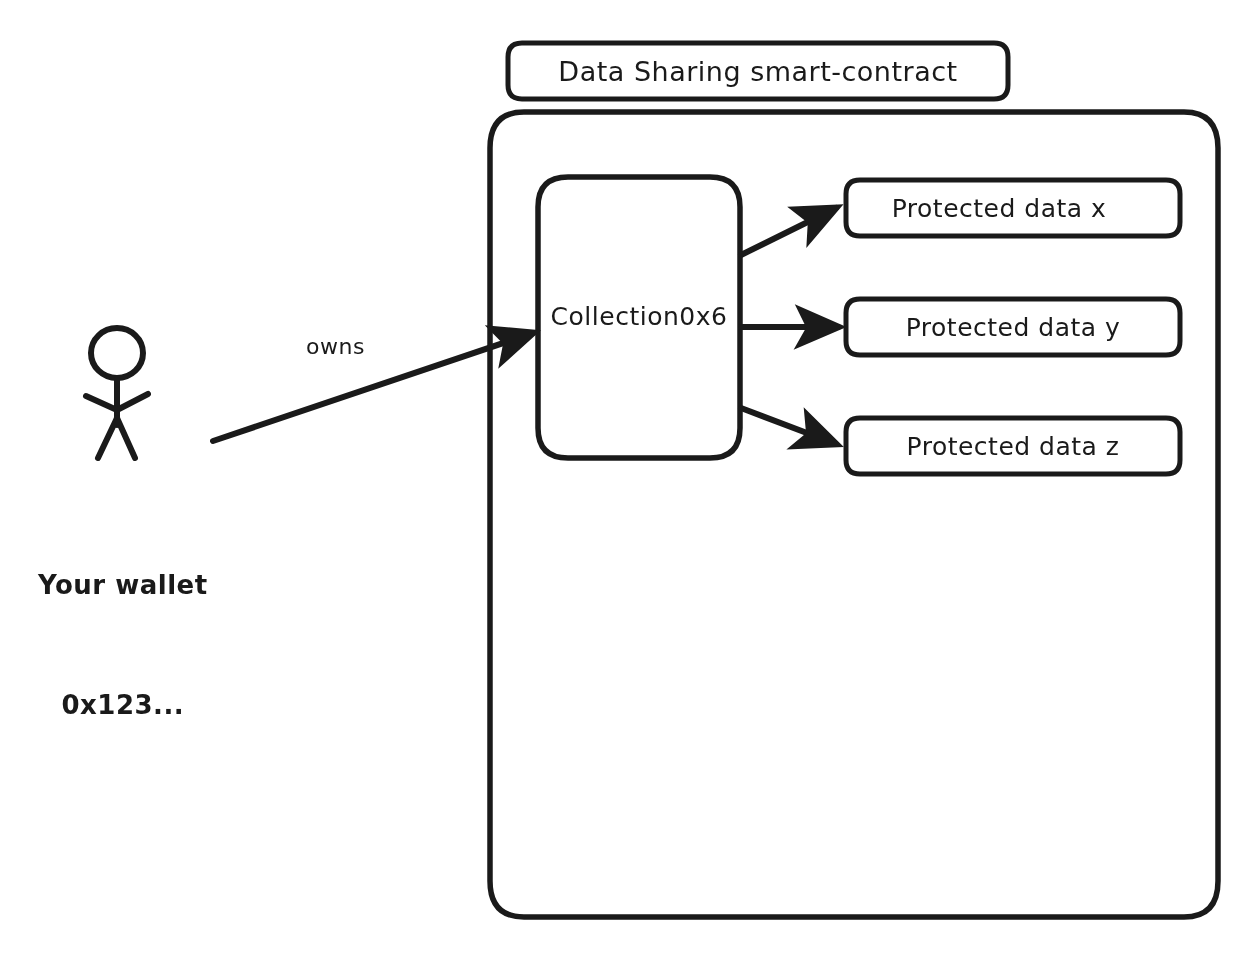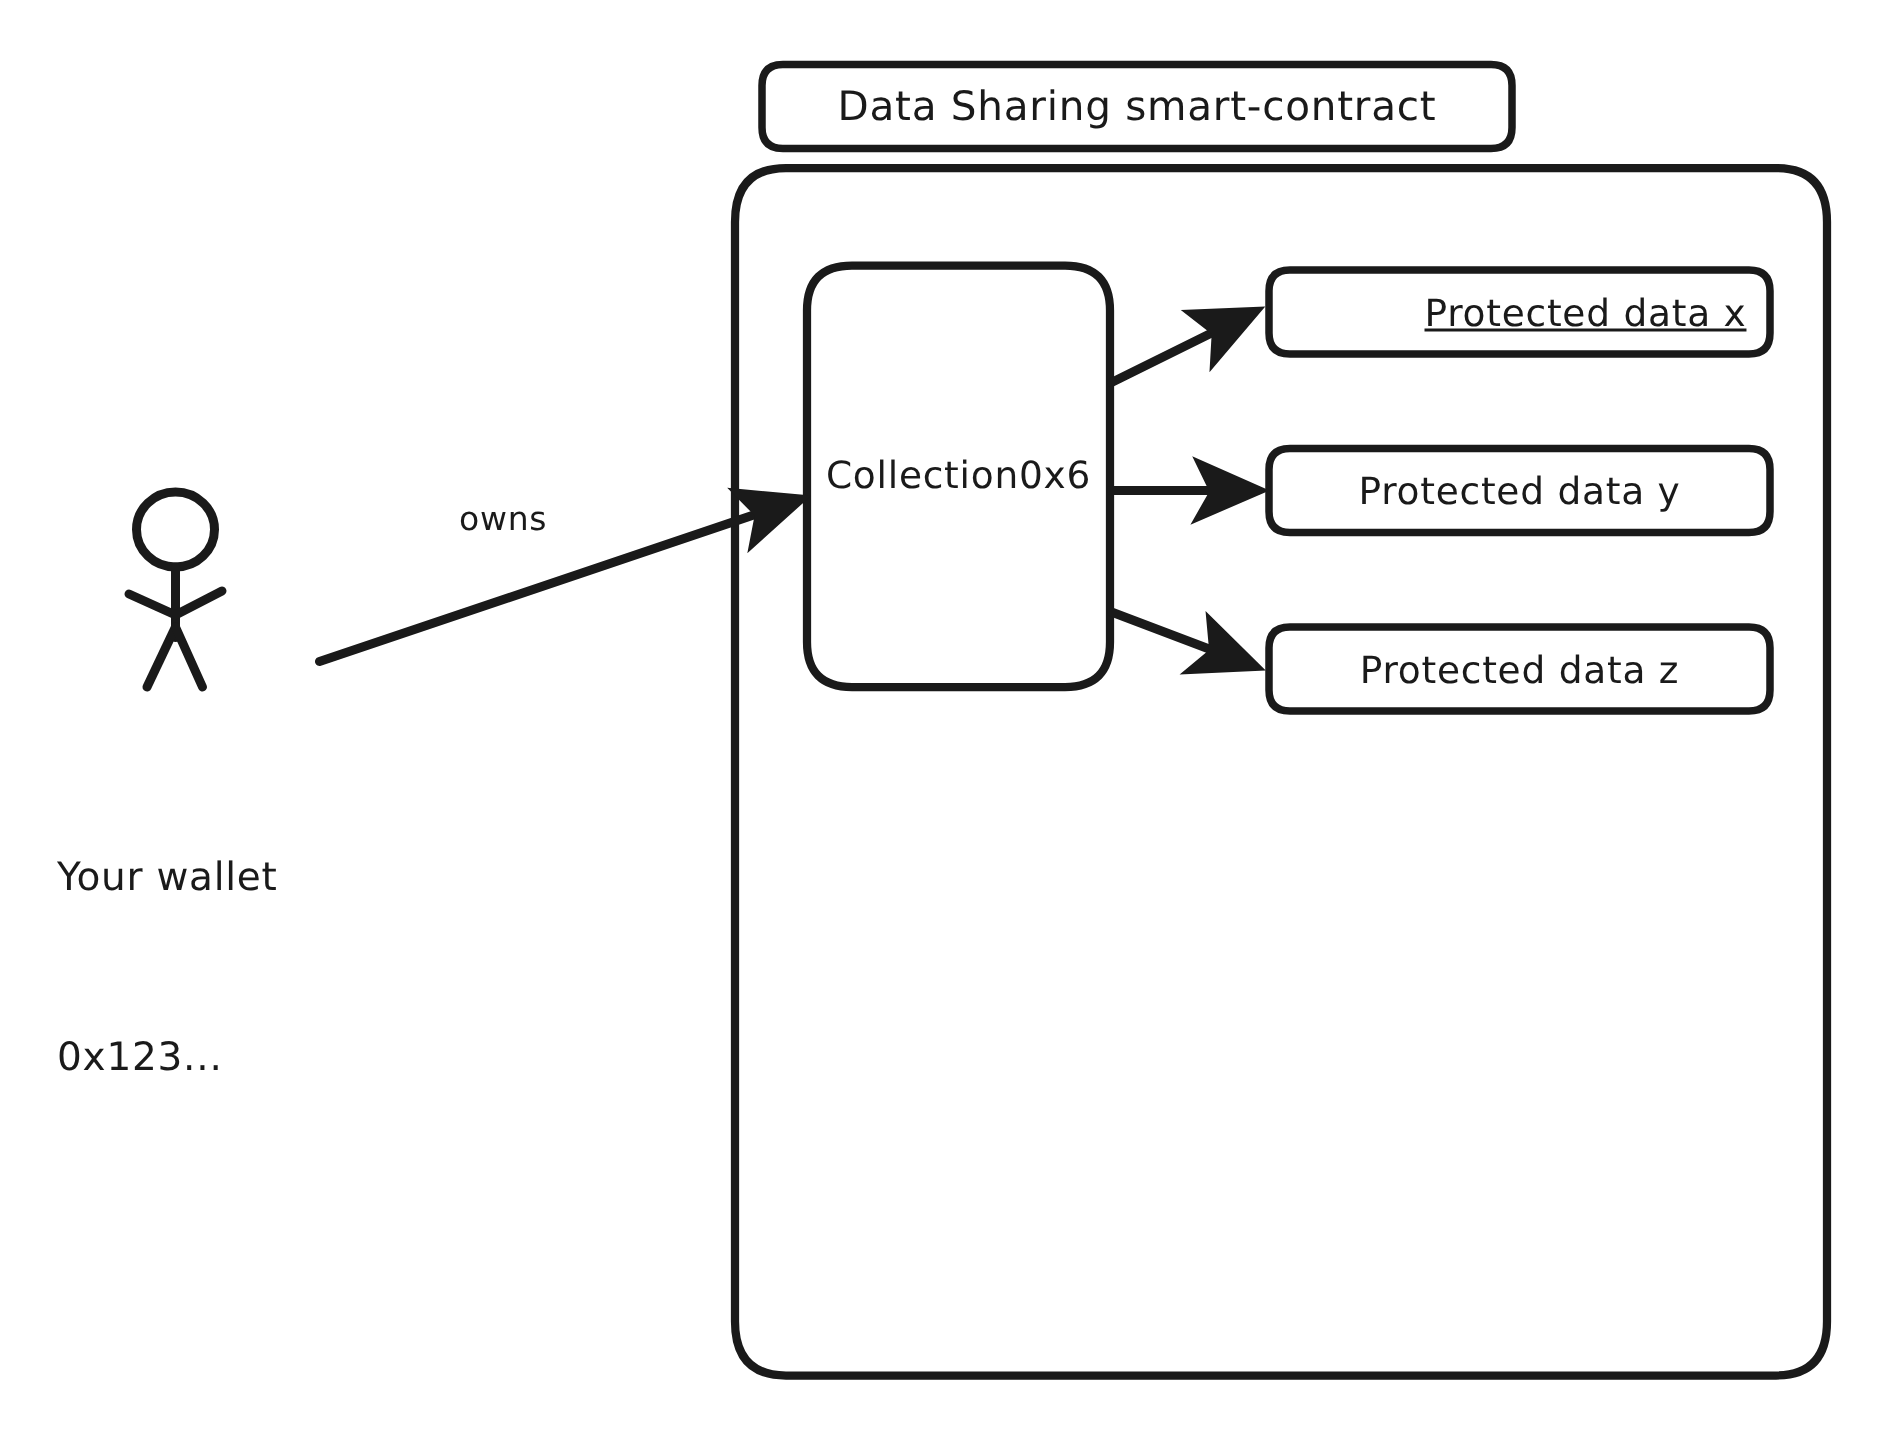--- a/index.html
+++ b/index.html
@@ -7,20 +7,21 @@
     padding: 0;
     background: #ffffff;
   }
   #canvas {
     position: relative;
     width: 1258px;
     height: 958px;
     background: #ffffff;
     overflow: hidden;
     font-family: "DejaVu Sans", sans-serif;
+    text-align: center;
   }
   svg.layer {
     position: absolute;
     left: 0;
     top: 0;
     width: 1258px;
     height: 958px;
     pointer-events: none;
   }
   .hand {
@@ -56,33 +57,34 @@
     line-height: 1.45;
   }
   .pd-text {
     width: 334px;
     height: 56px;
     display: flex;
     align-items: center;
     justify-content: center;
     font-size: 25px;
   }
-  #pd-x-text { left: 890px; top: 180px; text-decoration: underline; }
+  #pd-x-text { left: 832px; top: 180px; }
   #pd-y-text { left: 846px; top: 299px; }
   #pd-z-text { left: 846px; top: 418px; }
   #owns-text {
     left: 306px;
     top: 334px;
     font-size: 22px;
   }
   #wallet-text {
     left: 38px;
     top: 484px;
     font-size: 26px;
     line-height: 1.55;
+    font-weight: bold;
   }
 </style>
 </head>
 <body>
 
 <div id="canvas">
 
   <svg class="layer" viewBox="0 0 1258 958">
     <defs>
       <marker id="arrowhead" markerWidth="9" markerHeight="8" refX="7.6" refY="4" orient="auto" markerUnits="strokeWidth">

